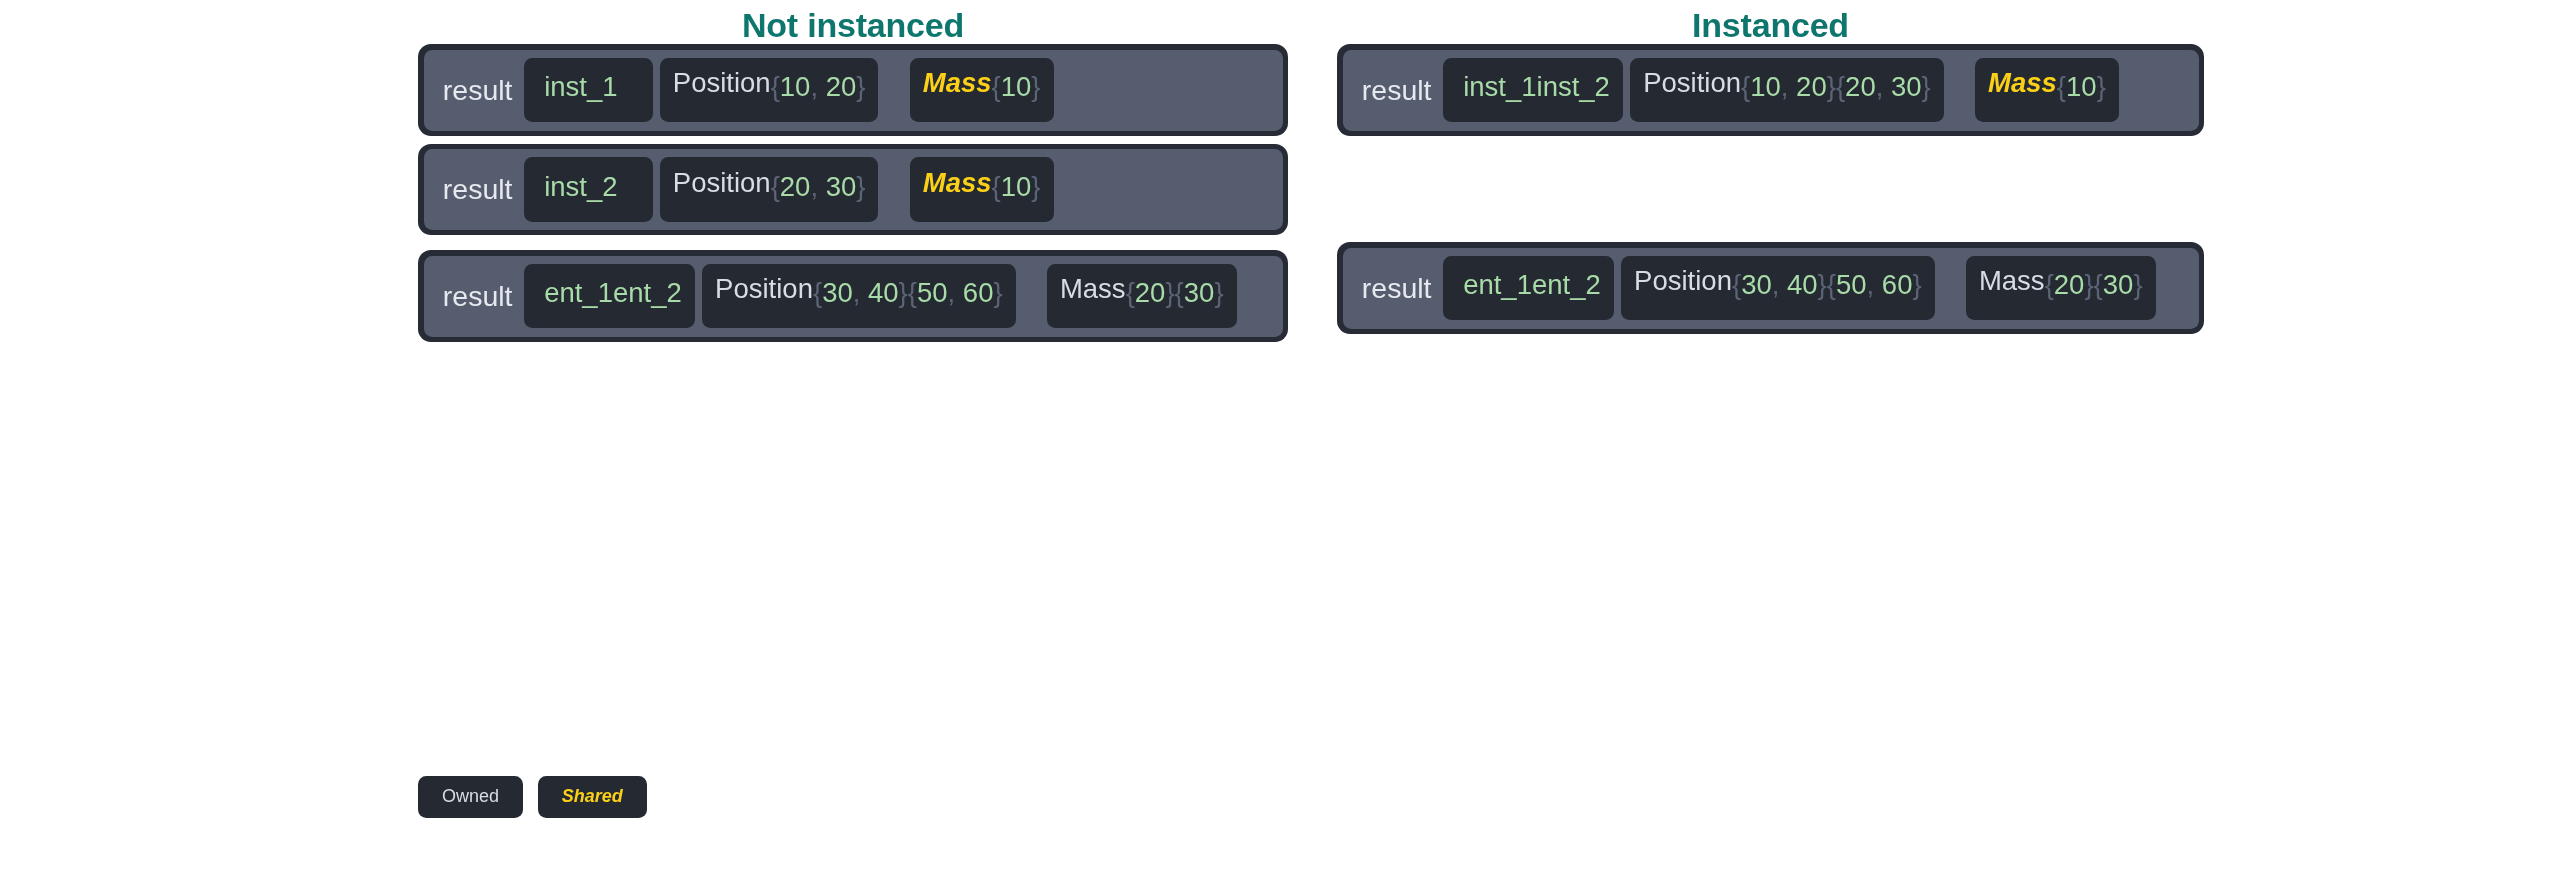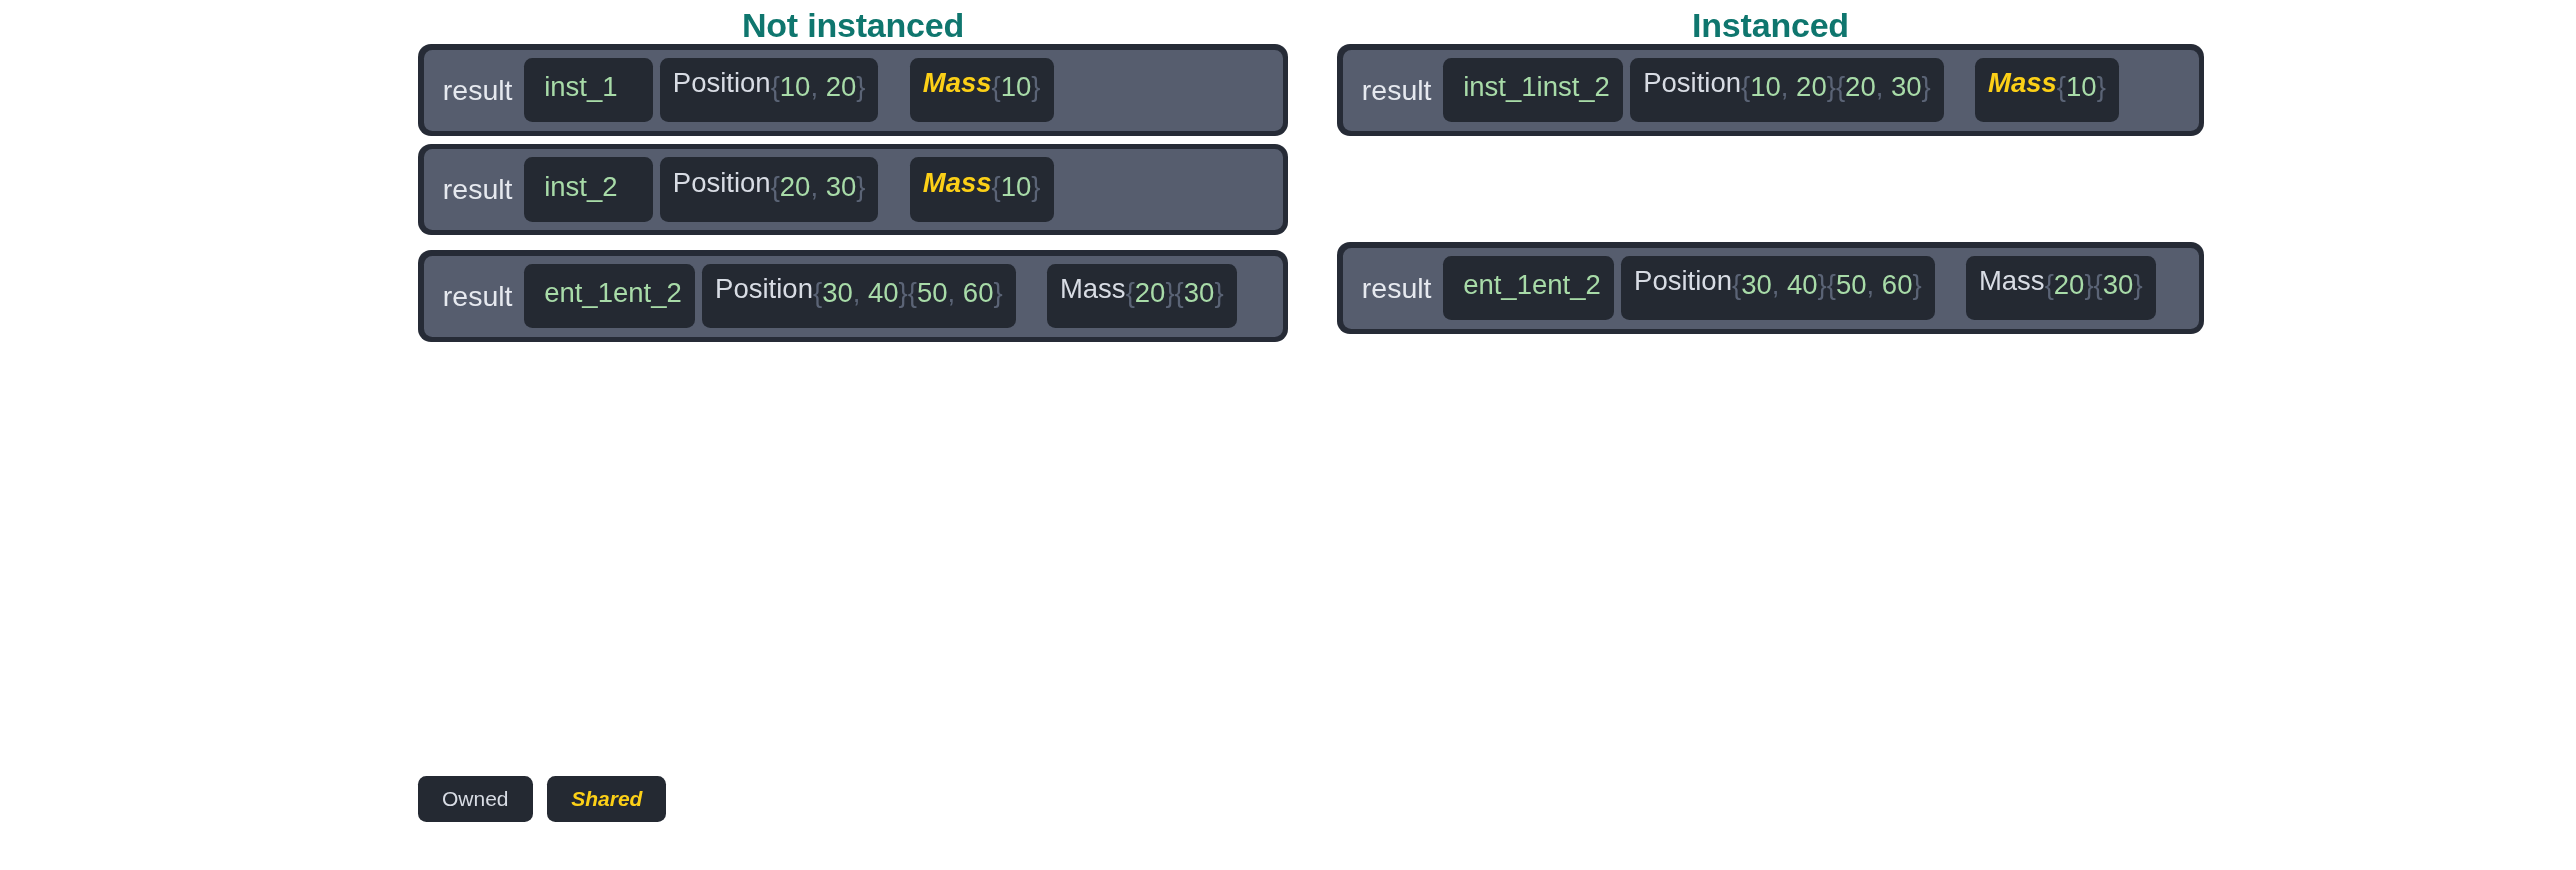--- a/index.html
+++ b/index.html
@@ -130,21 +130,21 @@
     position: absolute;
     left: 418px;
     top: 776px;
     display: flex;
     gap: 14.7px;
   }
   .legend-chip {
     background: #242932;
     border-radius: 8.3px;
     padding: 9.2px 24px;
-    font-size: 21px;
+    font-size: 18px;
     line-height: 1.3;
     color: #d8dce4;
     white-space: nowrap;
   }
   .legend-chip.shared {
     color: #fcd017;
     font-style: italic;
     font-weight: bold;
   }
 </style>

